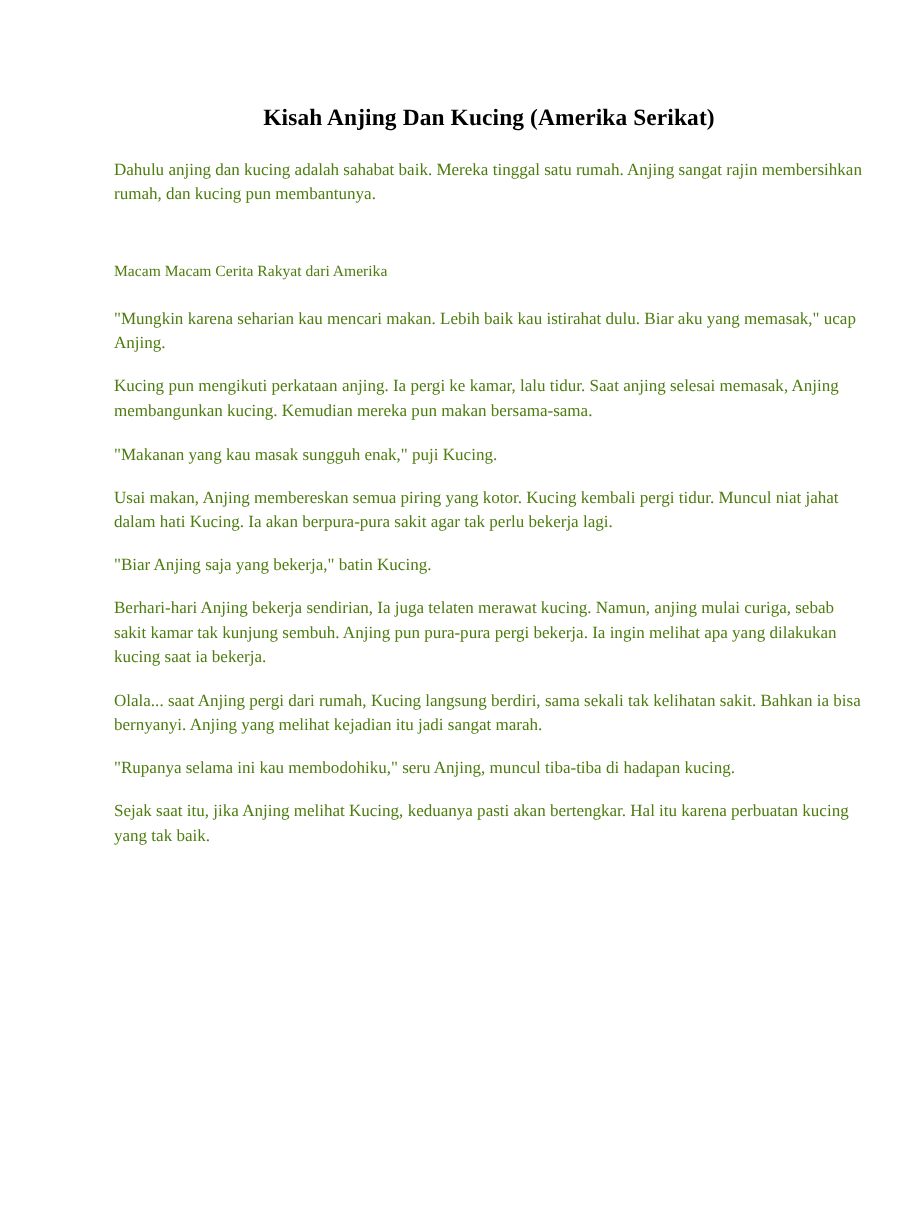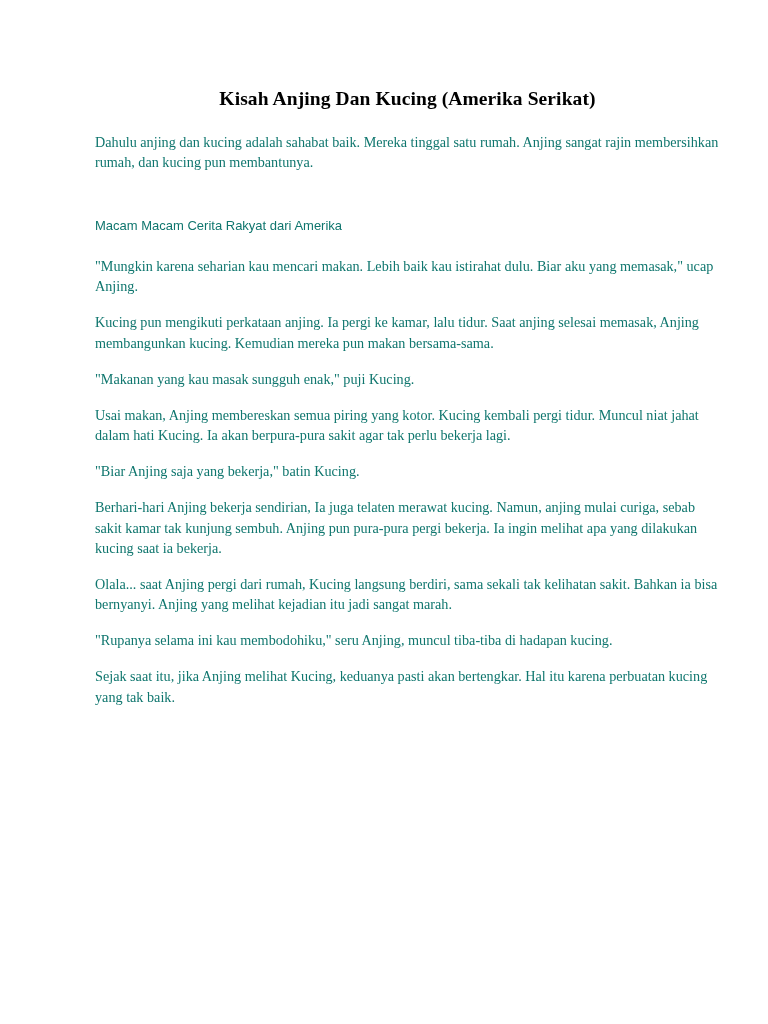--- a/index.html
+++ b/index.html
@@ -29,30 +29,30 @@
     text-align: center;
     margin: 16px 0 22px 0;
     letter-spacing: 0.1px;
   }
   .para {
     font-family: "Liberation Serif", serif;
     font-size: 14.2px;
     line-height: 1.42;
     margin: 0 0 16px 0;
     text-align: left;
-    color: #0f766e;
+    color: #4d7c0f;
   }
   .para.tight {
     margin-bottom: 15px;
   }
   .spacer-lg {
     height: 30px;
   }
   .para.sans {
-    font-family: Liberation Sans, sans-serif;
+    font-family: Liberation Serif, serif;
     font-size: 13px;
     line-height: 1.45;
     margin-bottom: 20px;
   }
 </style>
 </head>
 <body>
 
 <div class="page">
 

